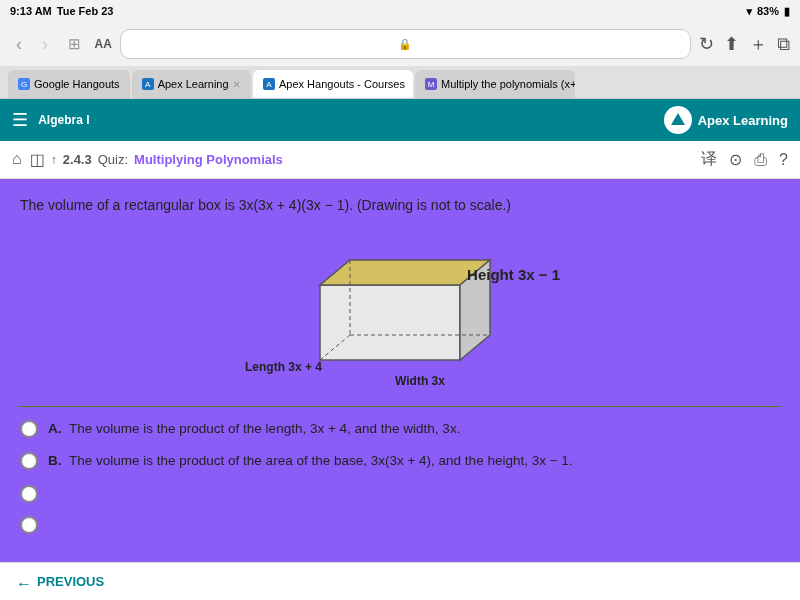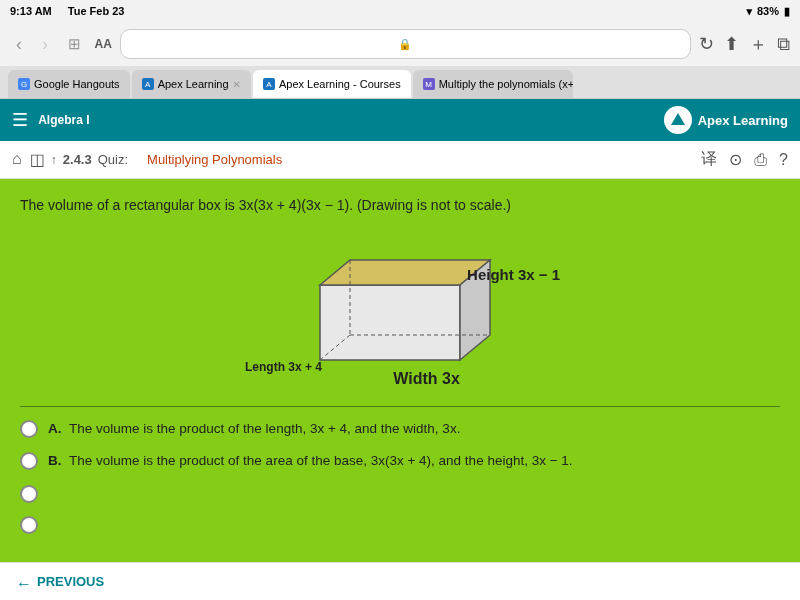--- a/index.html
+++ b/index.html
@@ -9,21 +9,21 @@
     .status-bar {
       background: #f2f2f2;
       height: 22px;
       display: flex;
       align-items: center;
       justify-content: space-between;
       padding: 0 10px;
       font-size: 11px;
       font-weight: 600;
     }
-    .status-bar-left { display: flex; align-items: flex-start; gap: 16px; }
+    .status-bar-left { display: flex; align-items: flex-start; gap: 5px; }
     .status-bar-right { display: flex; align-items: center; gap: 5px; }
 
     
     .browser-chrome {
       background: #f2f2f2;
       border-bottom: 1px solid #ccc;
     }
     .nav-bar {
       display: flex;
       align-items: center;
@@ -107,28 +107,28 @@
       border-bottom: 1px solid #ddd;
       height: 38px;
       display: flex;
       align-items: center;
       justify-content: space-between;
       padding: 0 12px;
     }
     .breadcrumb-left { display: flex; align-items: center; gap: 6px; font-size: 13px; color: #555; }
     .breadcrumb-icons { display: flex; gap: 8px; }
     .bc-icon { font-size: 16px; color: #555; cursor: pointer; }
-    .quiz-title { font-weight: 400; color: #c2410c; margin-left: 13px; }
+    .quiz-title { font-weight: 700; color: #8b5cf6; }
     .breadcrumb-right { display: flex; gap: 12px; align-items: center; }
     .br-icon { font-size: 16px; color: #555; cursor: pointer; }
 
     
     .main-content {
       padding: 16px 20px;
-      background: #84cc16;
+      background: #8b5cf6;
       overflow-y: auto;
       height: calc(600px - 22px - 44px - 32px - 42px - 38px);
     }
 
     .question-text {
       font-size: 14px;
       color: #222;
       line-height: 1.5;
       margin-bottom: 14px;
     }
@@ -239,21 +239,21 @@
       <div class="tab-favicon google">G</div>
       <span style="overflow:hidden;text-overflow:ellipsis">Google Hangouts</span>
     </div>
     <div class="tab">
       <div class="tab-favicon apex">A</div>
       <span>Apex Learning</span>
       <span class="tab-close">✕</span>
     </div>
     <div class="tab active">
       <div class="tab-favicon apex">A</div>
-      <span>Apex Learning - Courses</span>
+      <span>Apex Hangouts - Courses</span>
     </div>
     <div class="tab">
       <div class="tab-favicon" style="background:#6a5acd">M</div>
       <span>Multiply the polynomials (x+2)(x...</span>
     </div>
   </div>
 </div>
 
 <div class="app-header">
   <div class="app-header-left">
@@ -304,21 +304,21 @@
         <polygon points="80,55 110,30 250,30 220,55" fill="#d4c060" stroke="#555" stroke-width="1.5"></polygon>
 
         <polygon points="220,55 250,30 250,105 220,130" fill="#c8c8c8" stroke="#555" stroke-width="1.5"></polygon>
 
         <line x1="80" y1="130" x2="110" y2="105" stroke="#555" stroke-width="1" stroke-dasharray="4,3"></line>
         <line x1="110" y1="105" x2="250" y2="105" stroke="#555" stroke-width="1" stroke-dasharray="4,3"></line>
         <line x1="110" y1="30" x2="110" y2="105" stroke="#555" stroke-width="1" stroke-dasharray="4,3"></line>
       </svg>
       
       <div style="position:absolute; bottom:16px; left:5px; font-size:12px; font-weight:700; color:#222;">Length 3x + 4</div>
-      <div style="position:absolute; bottom:2px; left:50%; transform:translateX(-10%); font-size:16px; font-weight:700; color:#222;">Width 3x</div>
+      <div style="position:absolute; bottom:2px; left:50%; transform:translateX(-10%); font-size:12px; font-weight:700; color:#222;">Width 3x</div>
       <div style="position:absolute; top:36px; right:0px; font-size:15px; font-weight:700; color:#222;">Height 3x − 1</div>
     </div>
   </div>
 
 
   <div class="answer-choices">
 
     <div class="choice">
       <div class="radio-circle"></div>
       <span class="choice-label">

